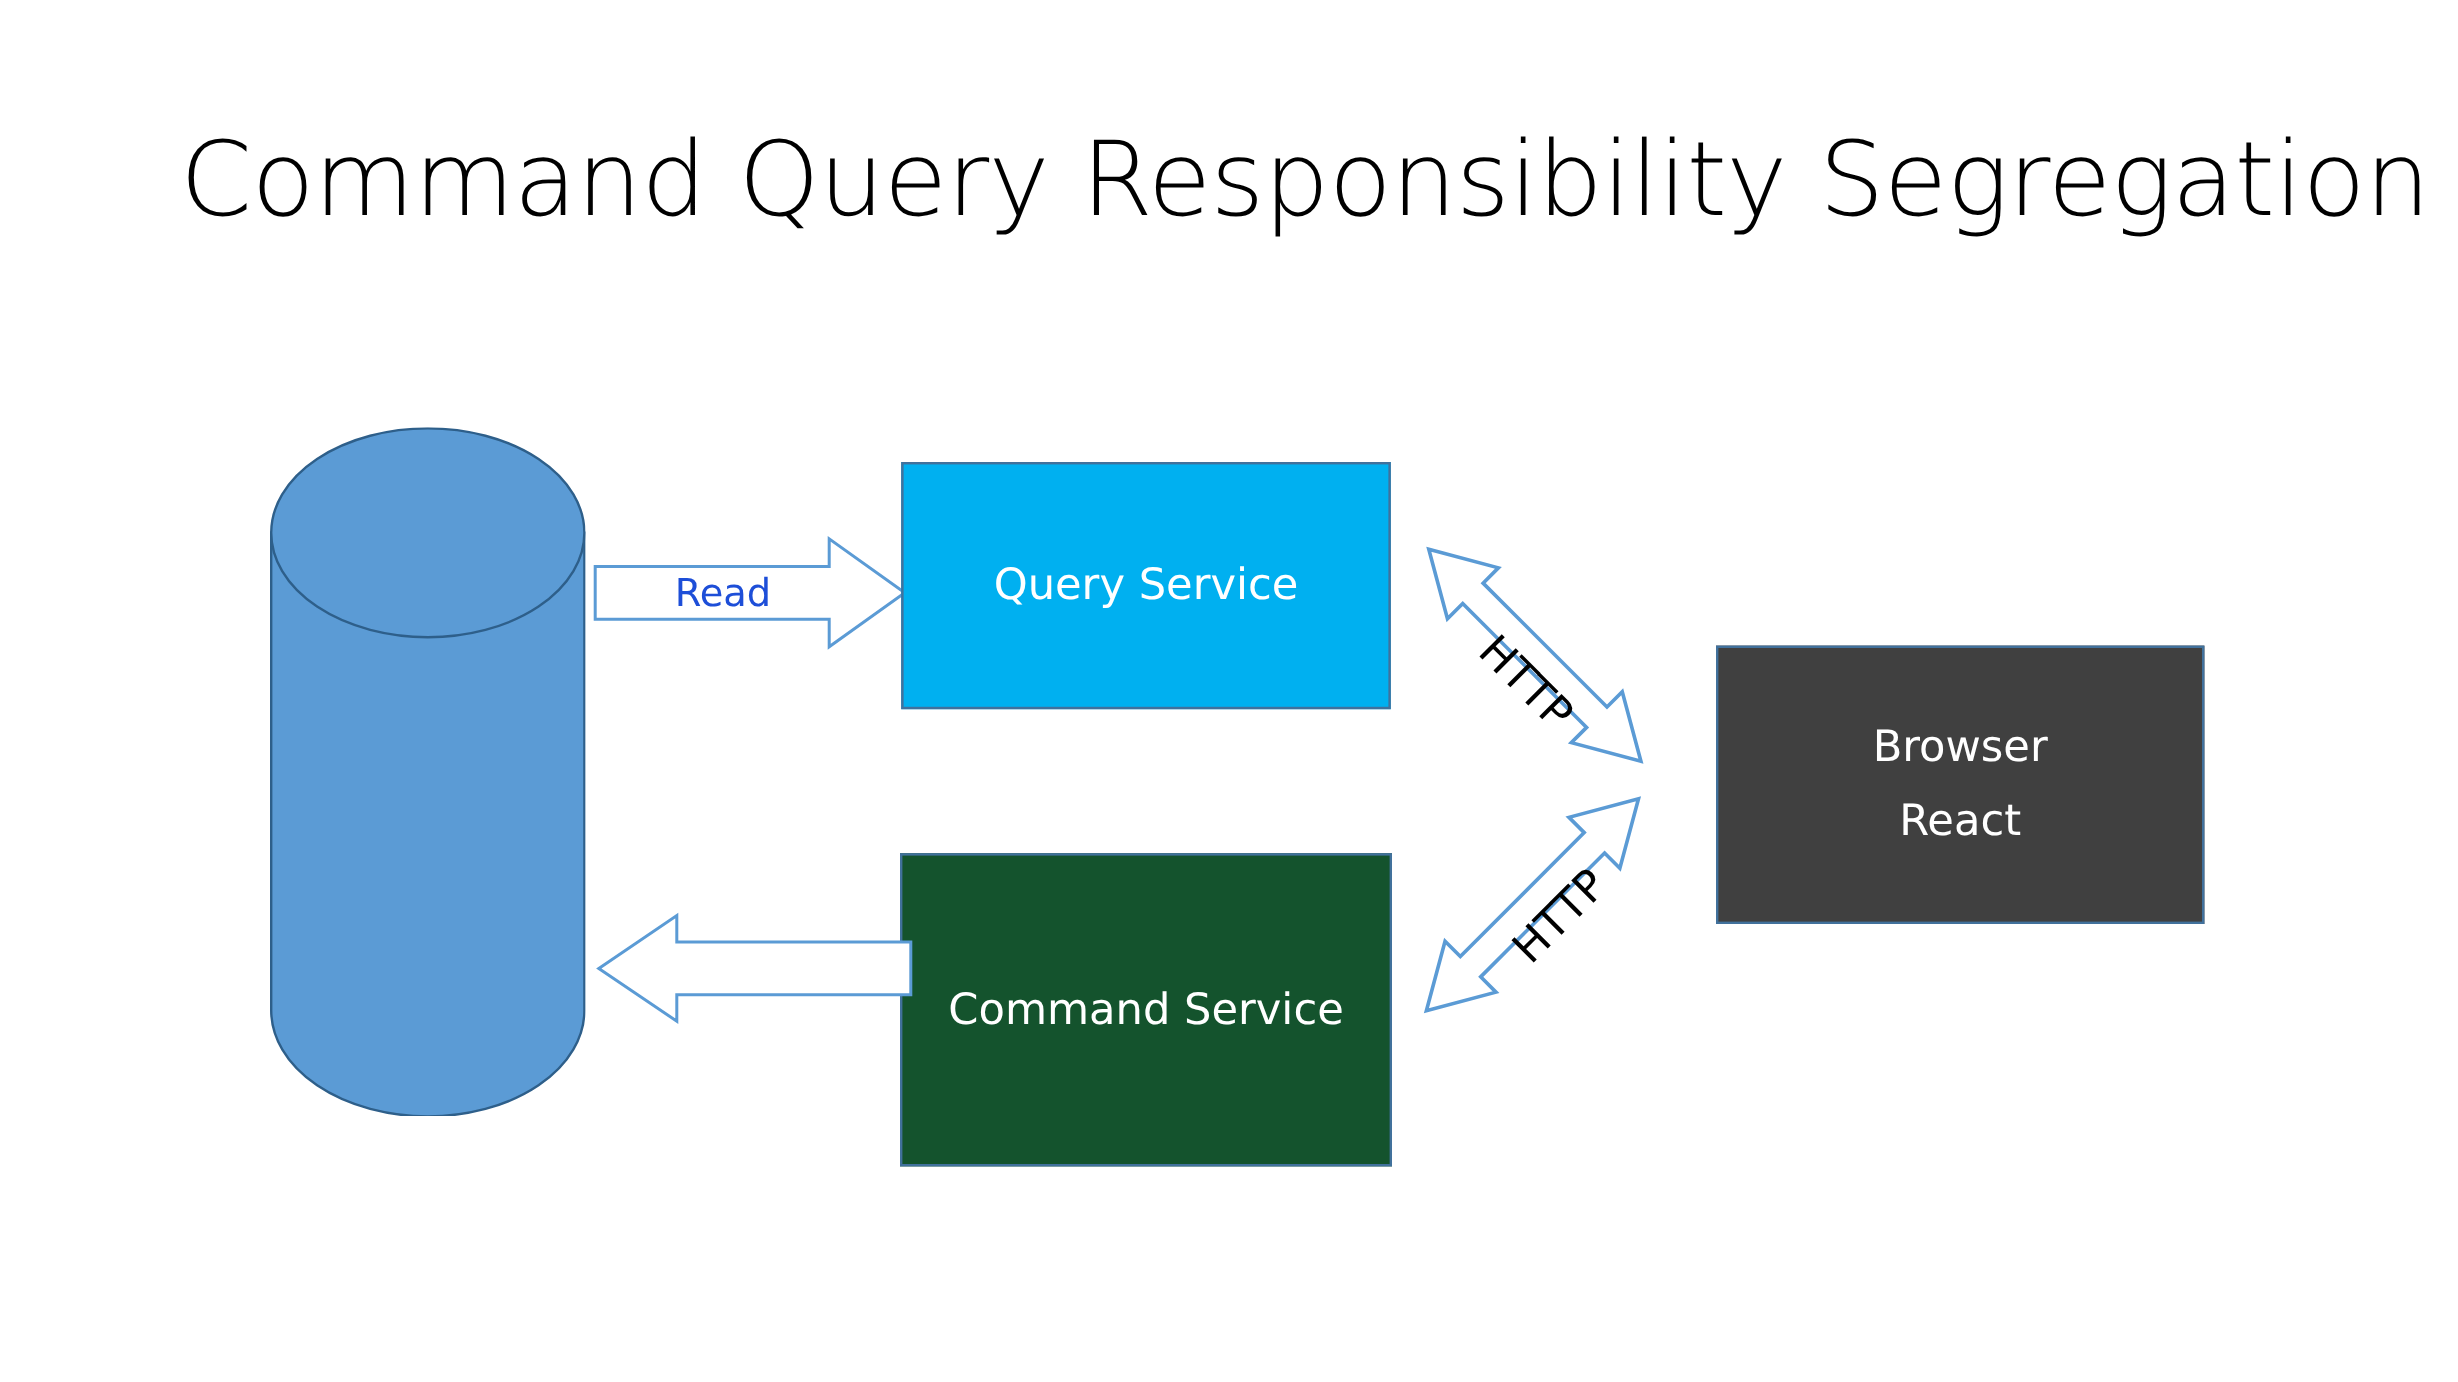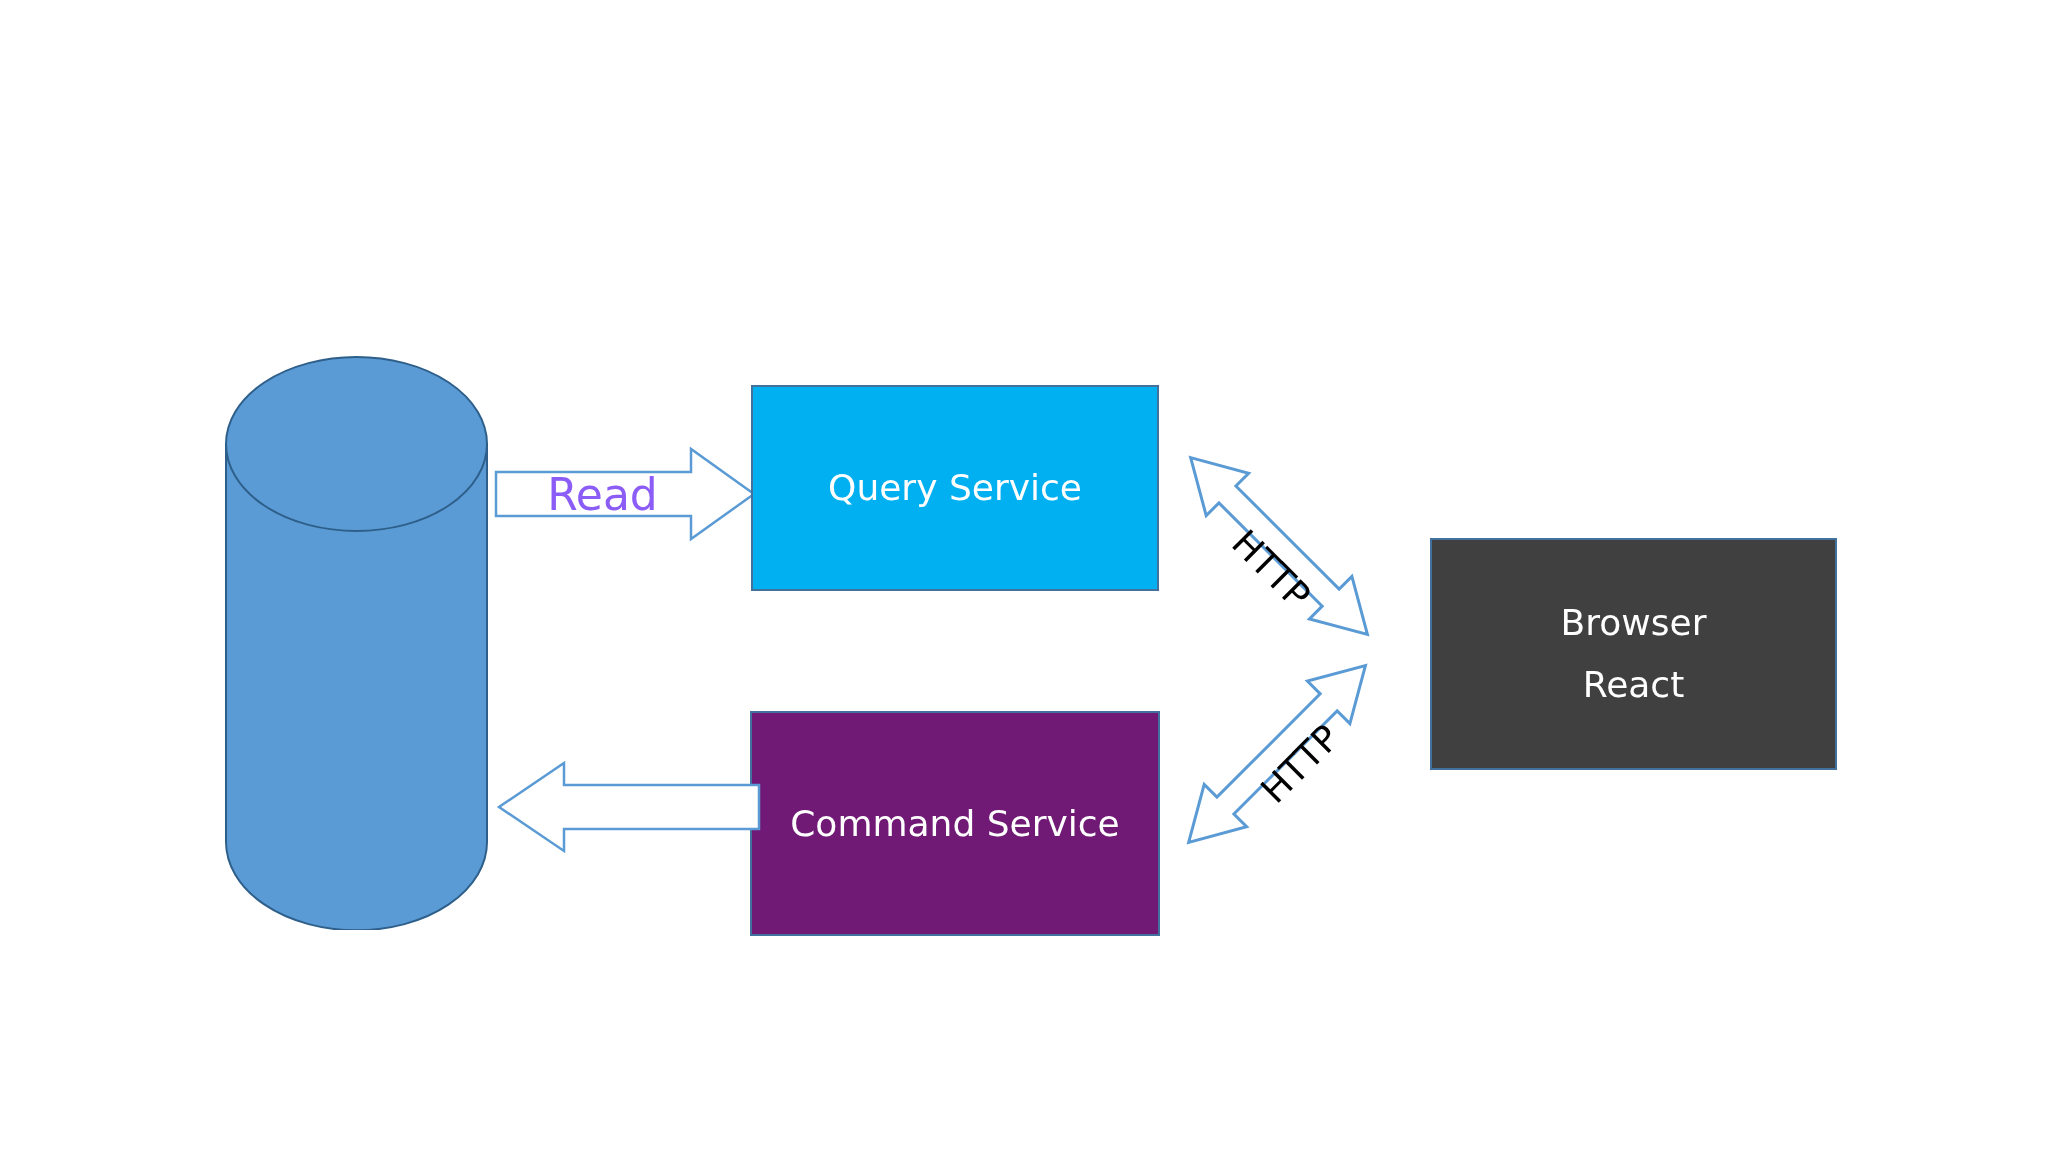--- a/index.html
+++ b/index.html
@@ -85,22 +85,22 @@
     left: 751px;
     top: 385px;
     width: 408px;
     height: 206px;
     background: #00B0F0;
   }
   #command-service-box {
     left: 750px;
     top: 711px;
     width: 410px;
-    height: 225px;
-    background: #701a75;
+    height: 261px;
+    background: #14532d;
   }
   #browser-box {
     left: 1430px;
     top: 538px;
     width: 407px;
     height: 232px;
     background: #404040;
   }
 
   
@@ -110,22 +110,22 @@
   .arrow-wrap svg { display: block; overflow: visible; }
 
   #read-arrow-wrap   { left: 495px; top: 448px; width: 260px; height: 92px; }
   #update-arrow-wrap { left: 498px; top: 762px; width: 262px; height: 90px; }
 
   .arrow-text {
     position: absolute;
     display: flex;
     align-items: center;
     justify-content: center;
-    color: #8b5cf6;
-    font-size: 44px;
+    color: #1d4ed8;
+    font-size: 32px;
     font-weight: 400;
     white-space: nowrap;
     pointer-events: none;
     font-family: "DejaVu Sans", "Liberation Sans", sans-serif;
   }
   #read-arrow-text   { left: 495px; top: 448px; width: 215px; height: 92px; }
   #update-arrow-text { left: 535px; top: 762px; width: 215px; height: 90px; }
 
   
   #http-top-wrap {
@@ -160,20 +160,21 @@
     top: 782px;
     transform: rotate(-45deg);
     transform-origin: 0 0;
   }
 </style>
 </head>
 <body>
 
 <div id="slide">
 
+  <div id="slide-title">Command Query Responsibility Segregation</div>
 
   <div id="db-cylinder">
     <svg width="263" height="574" viewBox="0 0 263 574">
       <path d="M1,88 L1,486 A130,88 0 0,0 262,486 L262,88 Z" fill="#5B9BD5" stroke="#2E5F8A" stroke-width="2"></path>
       <ellipse cx="131.5" cy="88" rx="130.5" ry="87" fill="#5B9BD5" stroke="#2E5F8A" stroke-width="2"></ellipse>
     </svg>
   </div>
 
   <div class="arrow-wrap" id="read-arrow-wrap">
     <svg width="260" height="92" viewBox="0 0 260 92">

